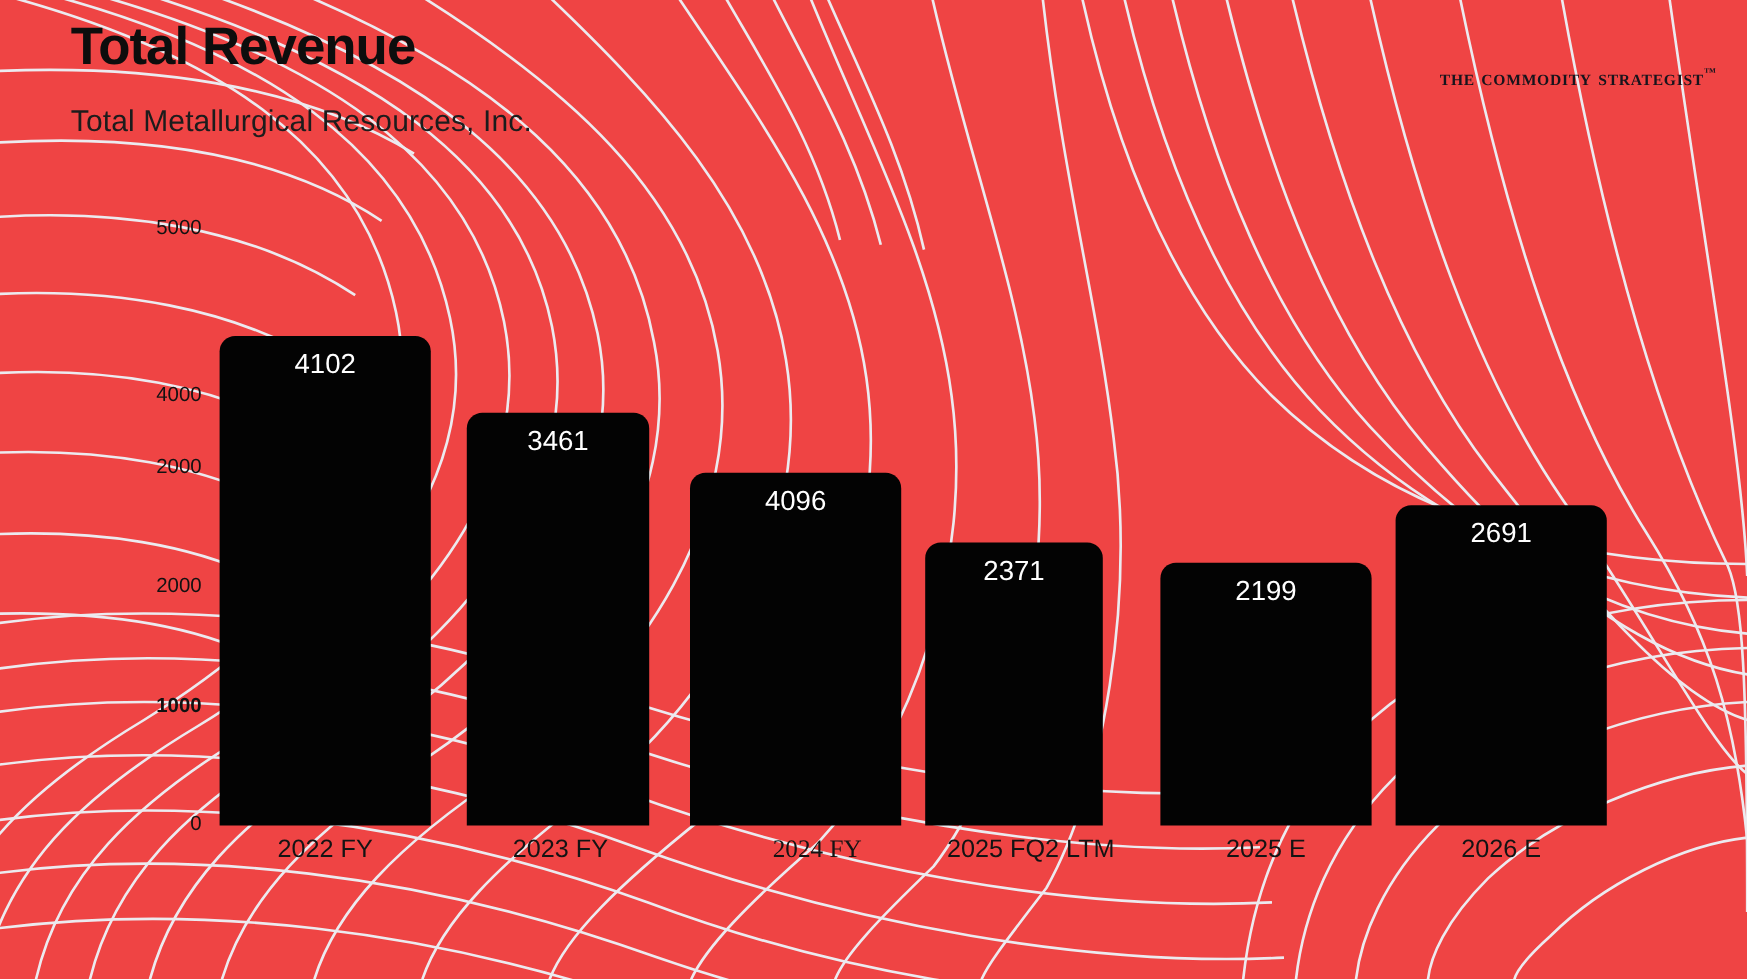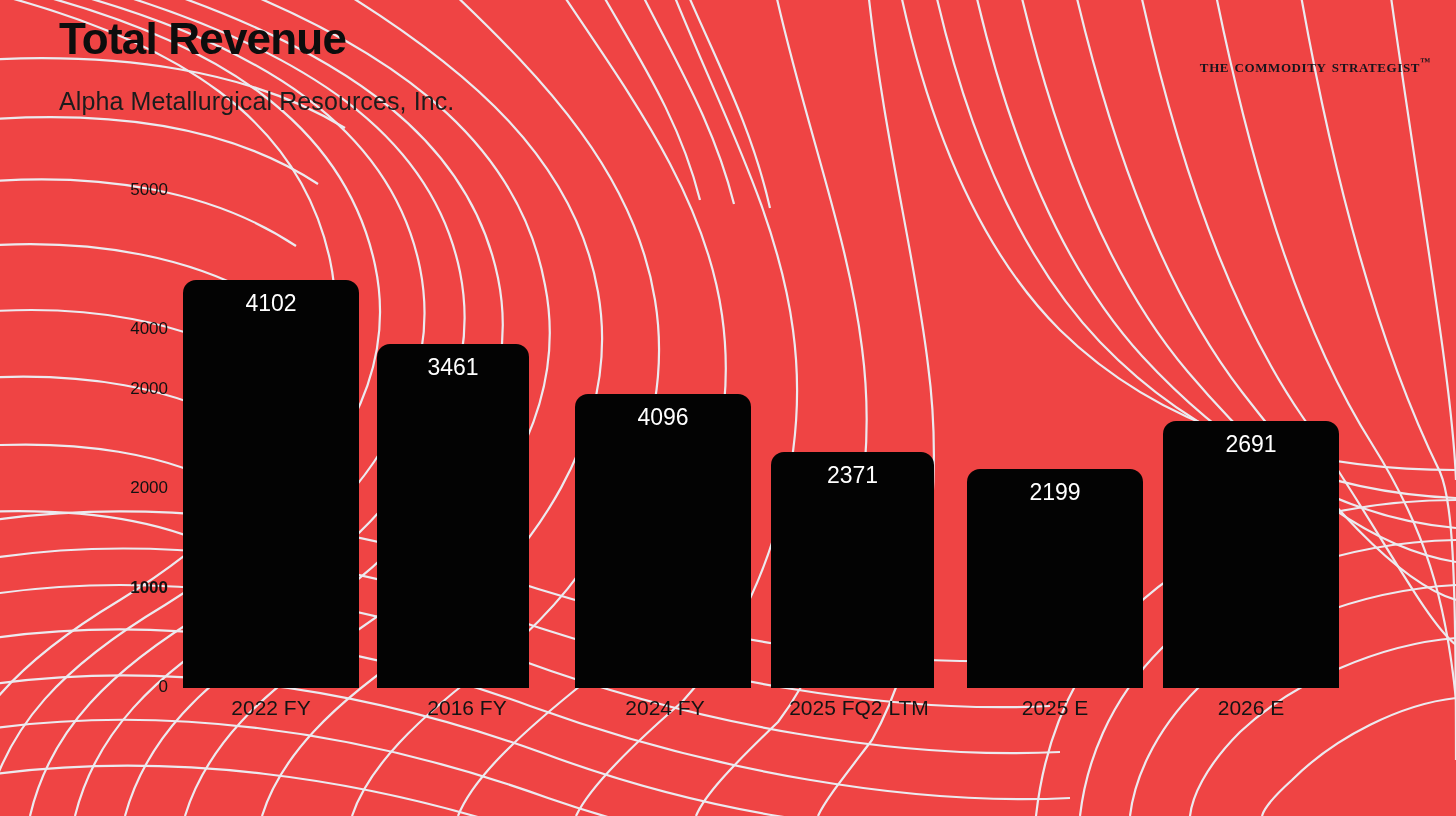--- a/index.html
+++ b/index.html
@@ -208,48 +208,48 @@
       <path d="M-20,522 C130,498 314,514 498,576 C676,636 876,668 1036,660"></path>
 
       <path d="M600,-10 C640,60 680,120 700,200"></path>
       <path d="M640,-10 C676,62 714,124 734,204"></path>
       <path d="M686,-10 C718,64 752,128 770,208"></path>
     </g>
   </svg>
 
   <div id="header">
     <div id="chart-title">Total Revenue</div>
-    <div id="chart-subtitle">Alpha Metallurgical Resources, Inc.</div>
+    <div id="chart-subtitle">Total Metallurgical Resources, Inc.</div>
     <div id="brand-logo"><span>The Commodity Strategist</span><span class="tm">™</span></div>
   </div>
 
 
   <div id="plot">
       <div class="y-tick" style="left: 60px; width: 108px; right: auto; top: 678px;">0</div>
       <div class="y-tick" style="left: 60px; width: 108px; right: auto; top: 578.6px; font-weight: bold;">1000</div>
       <div class="y-tick" style="left: 60px; width: 108px; right: auto; top: 479.2px;">2000</div>
       <div class="y-tick" style="left: 60px; width: 108px; right: auto; top: 379.8px;">2000</div>
       <div class="y-tick" style="left: 60px; width: 108px; right: auto; top: 280.4px; margin-top: 40px;">4000</div>
       <div class="y-tick" style="left: 60px; width: 108px; right: auto; top: 181px;">5000</div>
       <div class="bar-group" style="left: 183px; width: 176px; height: 407.739px; bottom: 128px;">
         <div class="bar" style="height: 407.739px; background: rgb(3, 3, 3);"></div>
         <div class="bar-value" style="top: 12px;">4102</div>
       </div>
       <div class="x-label" style="left: 183px; width: 176px;">2022 FY</div>
-      <div class="bar-group" style="left: 377px; width: 152px; height: 344.023px; bottom: 128px;">
+      <div class="bar-group" style="left: 389px; width: 152px; height: 344.023px; bottom: 128px;">
         <div class="bar" style="height: 344.023px; background: rgb(3, 3, 3);"></div>
         <div class="bar-value" style="top: 12px;">3461</div>
       </div>
-      <div class="x-label" style="left: 379px; width: 176px;">2016 FY</div>
+      <div class="x-label" style="left: 379px; width: 176px;">2023 FY</div>
       <div class="bar-group" style="left: 575px; width: 176px; height: 293.926px; bottom: 128px;">
         <div class="bar" style="height: 293.926px; background: rgb(3, 3, 3);"></div>
         <div class="bar-value" style="top: 12px;">4096</div>
       </div>
-      <div class="x-label" style="left: 577px; width: 176px;">2024 FY</div>
-      <div class="bar-group" style="left: 771px; width: 148px; height: 235.677px; bottom: 128px; padding-left: 15px;">
+      <div class="x-label" style="left: 593px; width: 176px; font-family: Liberation Serif, serif;">2024 FY</div>
+      <div class="bar-group" style="left: 771px; width: 148px; height: 235.677px; bottom: 128px;">
         <div class="bar" style="height: 235.677px; background: rgb(3, 3, 3);"></div>
         <div class="bar-value" style="top: 12px;">2371</div>
       </div>
       <div class="x-label" style="left: 771px; width: 176px;">2025 FQ2 LTM</div>
       <div class="bar-group" style="left: 967px; width: 176px; height: 218.581px; bottom: 128px;">
         <div class="bar" style="height: 218.581px; background: rgb(3, 3, 3);"></div>
         <div class="bar-value" style="top: 12px;">2199</div>
       </div>
       <div class="x-label" style="left: 967px; width: 176px;">2025 E</div>
       <div class="bar-group" style="left: 1163px; width: 176px; height: 267.485px; bottom: 128px;">

